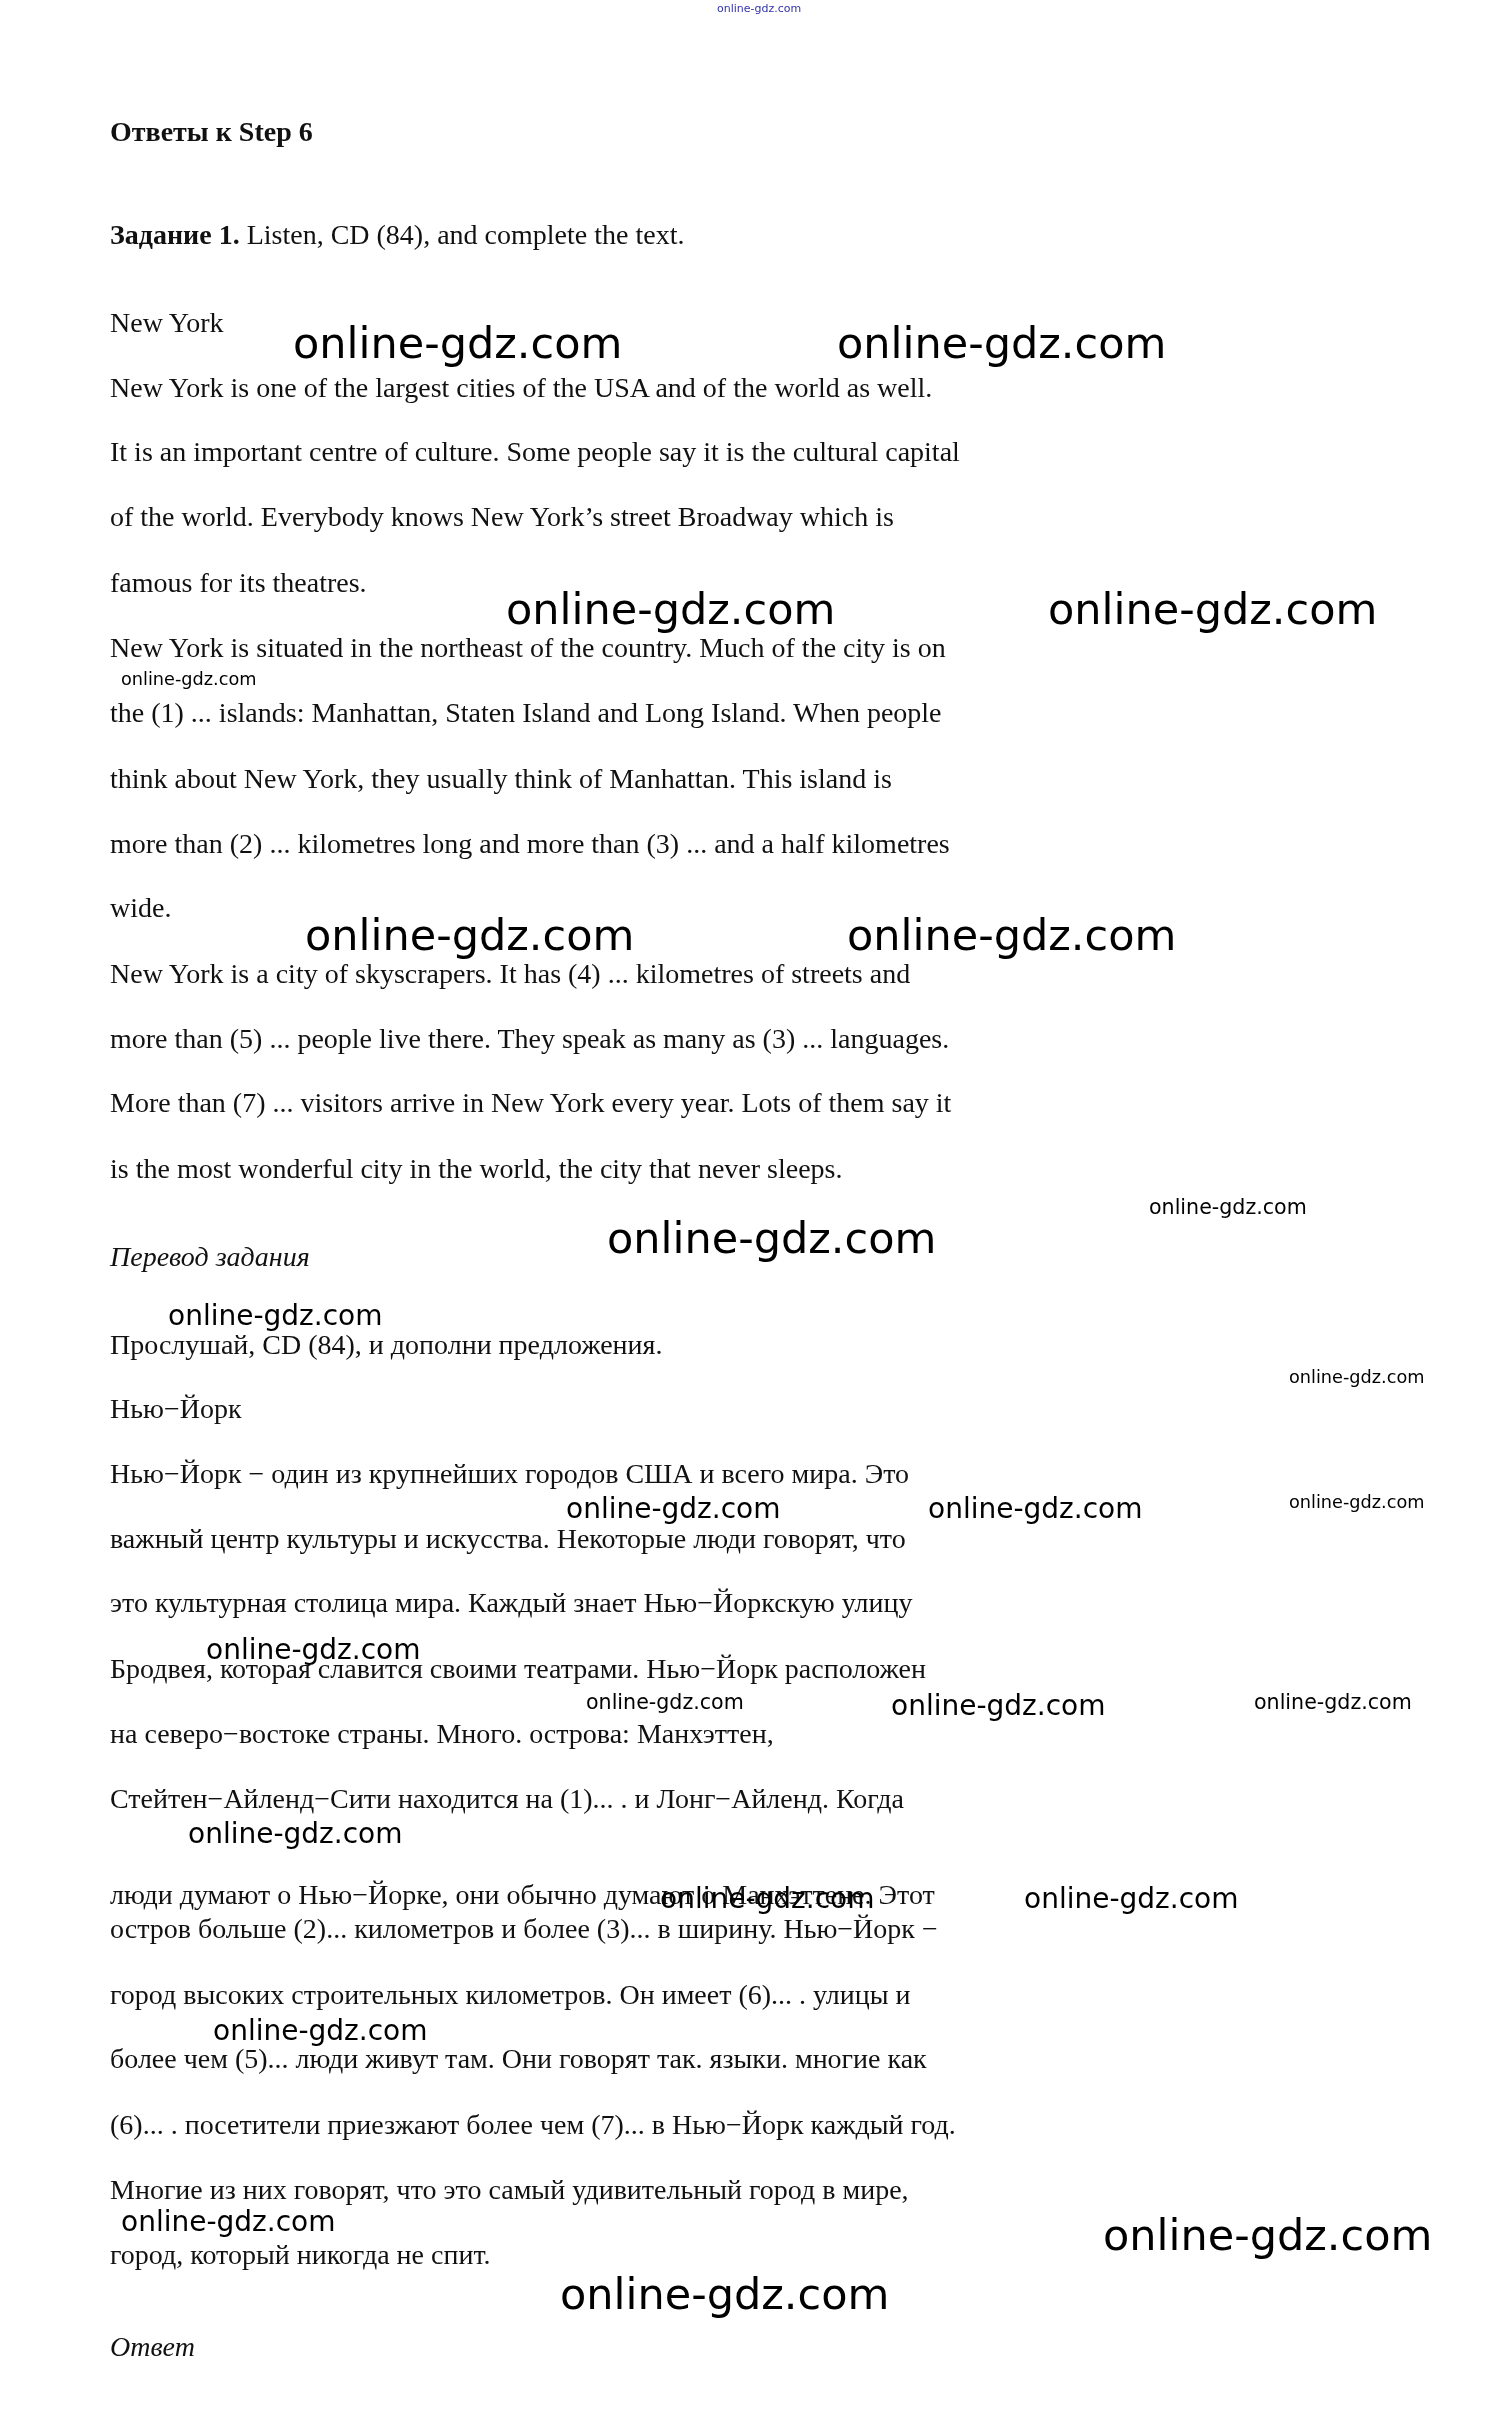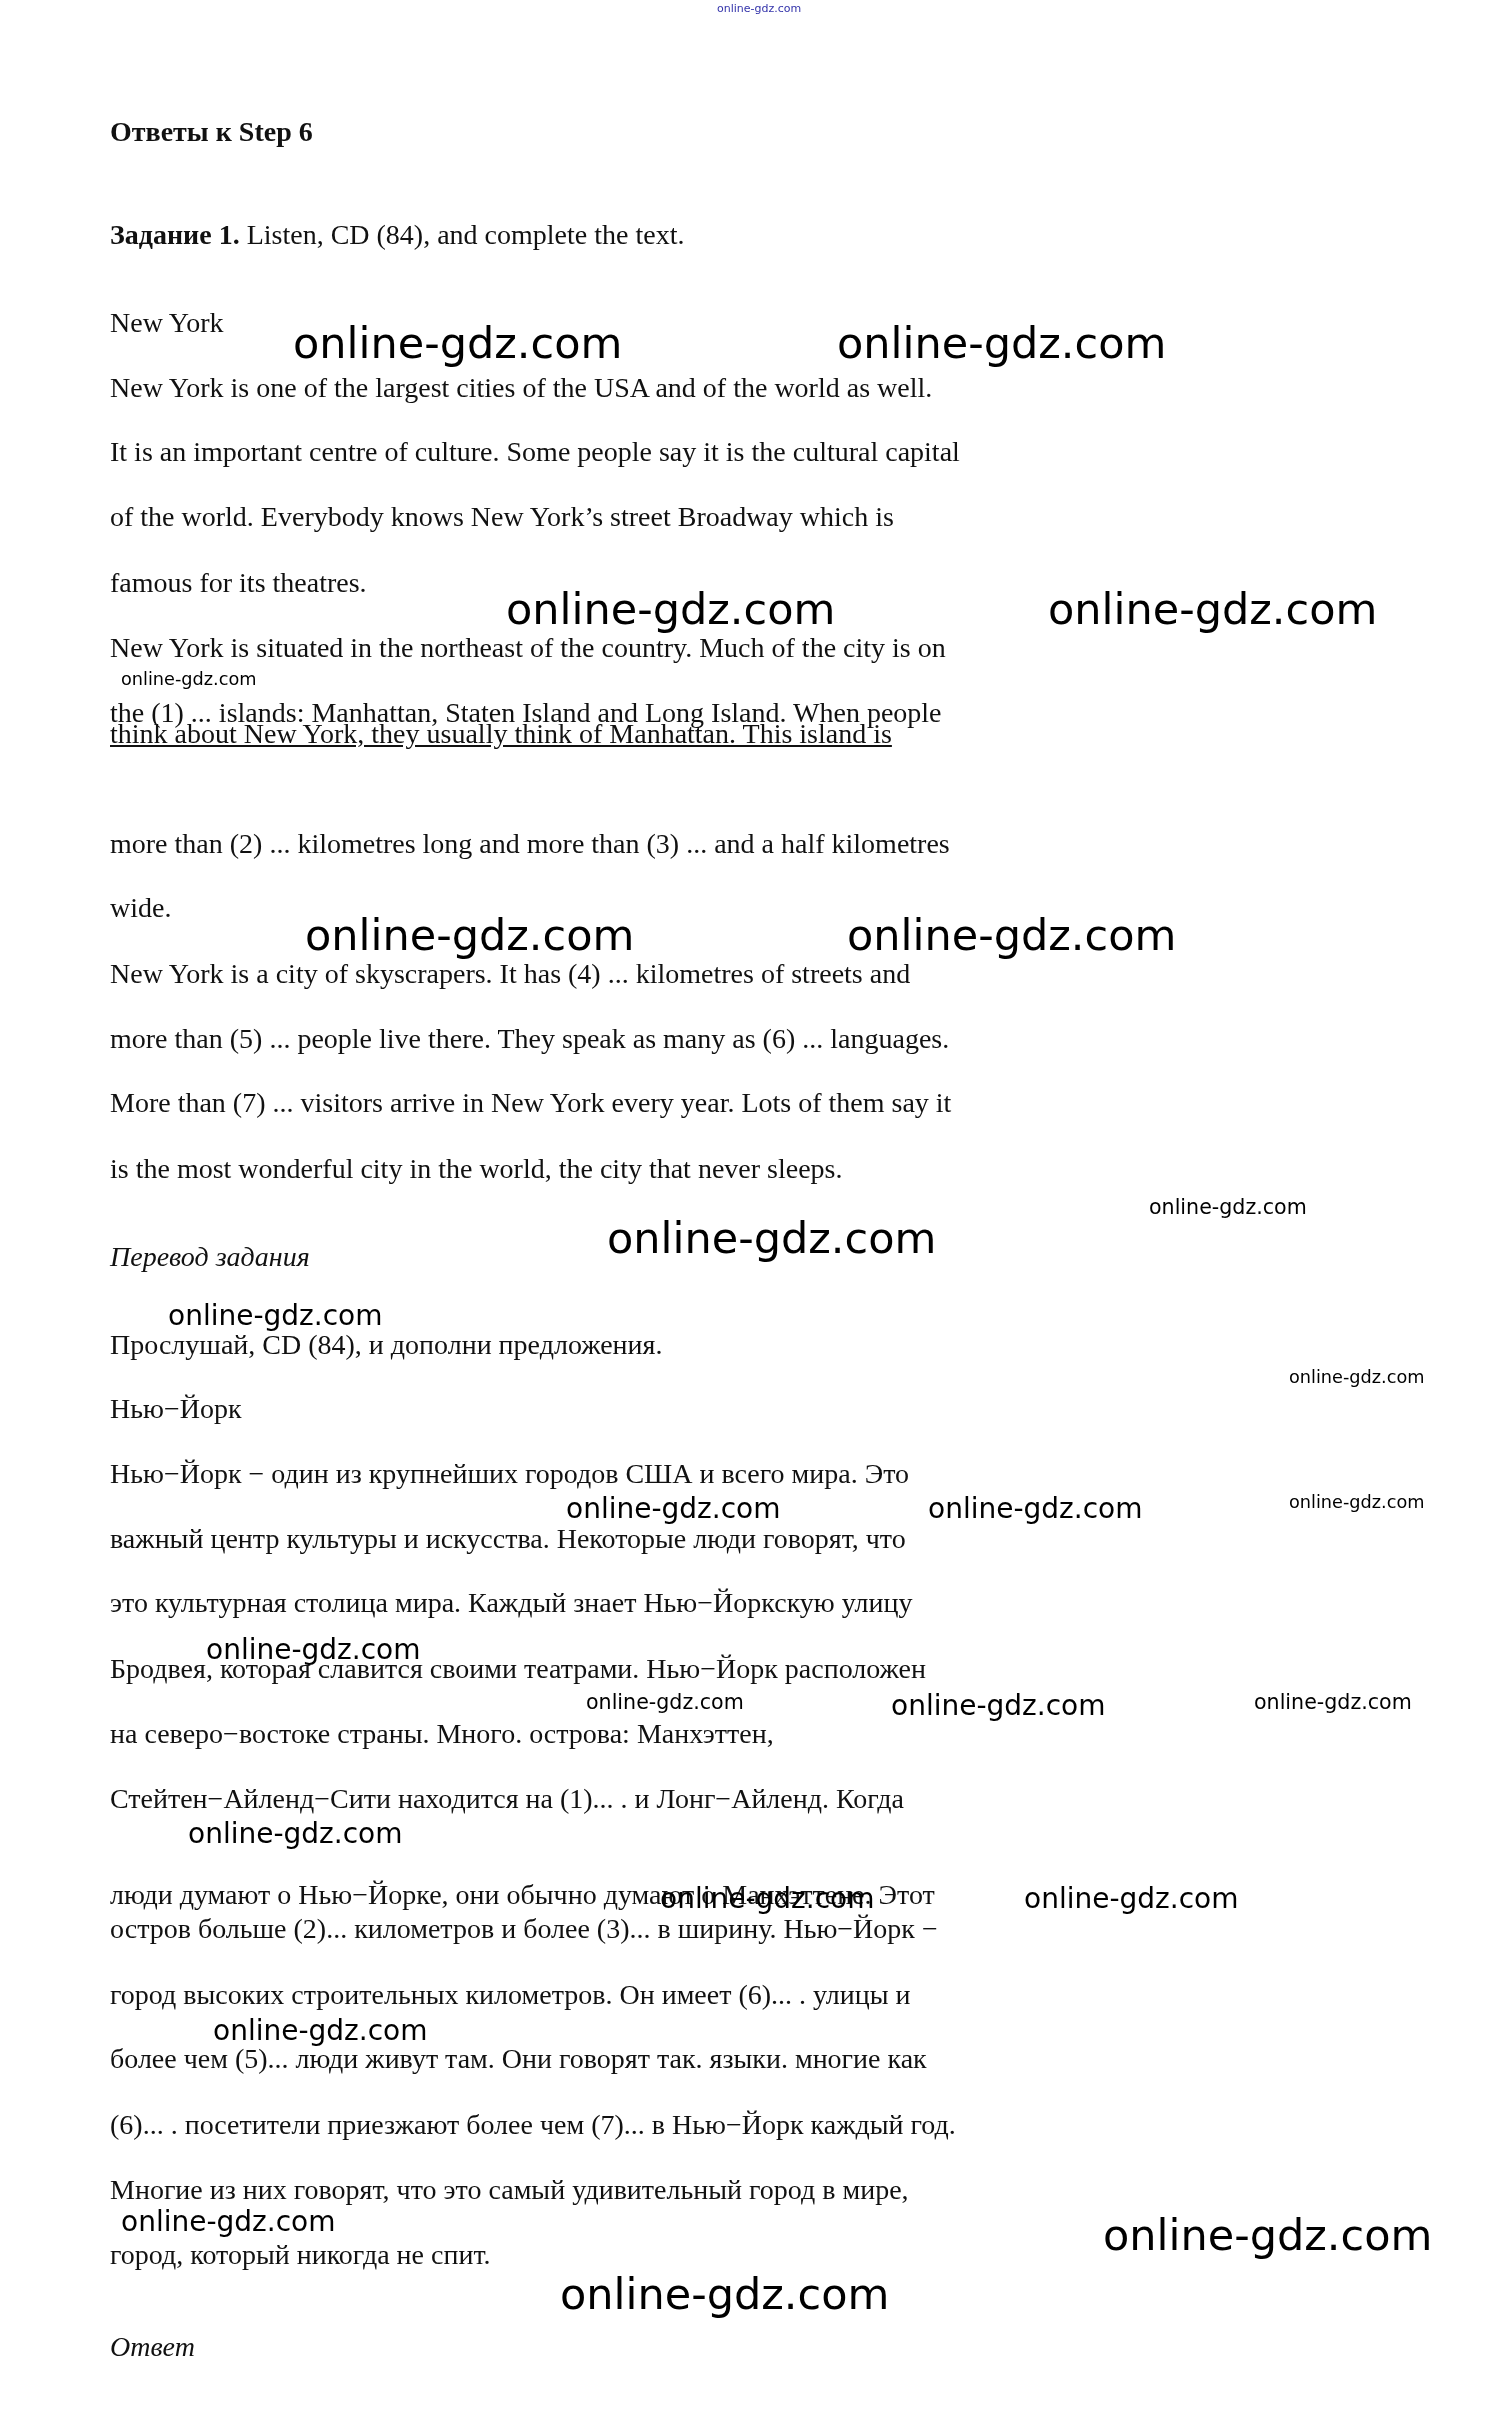--- a/index.html
+++ b/index.html
@@ -37,25 +37,25 @@
 </div>
 
 <div>
   <div class="line" style="top:309px;">New York</div>
   <div class="line" style="top:374px;">New York is one of the largest cities of the USA and of the world as well.</div>
   <div class="line" style="top:438px;">It is an important centre of culture. Some people say it is the cultural capital</div>
   <div class="line" style="top:503px;">of the world. Everybody knows New York’s street Broadway which is</div>
   <div class="line" style="top:569px;">famous for its theatres.</div>
   <div class="line" style="top:634px;">New York is situated in the northeast of the country. Much of the city is on</div>
   <div class="line" style="top:699px;">the (1) ... islands: Manhattan, Staten Island and Long Island. When people</div>
-  <div class="line" style="top:720px;text-decoration:underline;">think about New York, they usually think of Manhattan. This island is</div>
+  <div class="line" style="top:765px;">think about New York, they usually think of Manhattan. This island is</div>
   <div class="line" style="top:830px;">more than (2) ... kilometres long and more than (3) ... and a half kilometres</div>
   <div class="line" style="top:894px;">wide.</div>
   <div class="line" style="top:960px;">New York is a city of skyscrapers. It has (4) ... kilometres of streets and</div>
-  <div class="line" style="top:1025px;">more than (5) ... people live there. They speak as many as (6) ... languages.</div>
+  <div class="line" style="top:1025px;">more than (5) ... people live there. They speak as many as (3) ... languages.</div>
   <div class="line" style="top:1089px;">More than (7) ... visitors arrive in New York every year. Lots of them say it</div>
   <div class="line" style="top:1155px;">is the most wonderful city in the world, the city that never sleeps.</div>
 </div>
 
 <div class="line italic" style="top:1243px;">Перевод задания</div>
 <div>
   <div class="line" style="top:1331px;">Прослушай, CD (84), и дополни предложения.</div>
   <div class="line" style="top:1395px;">Нью−Йорк</div>
   <div class="line" style="top:1460px;">Нью−Йорк − один из крупнейших городов США и всего мира. Это</div>
   <div class="line" style="top:1525px;">важный центр культуры и искусства. Некоторые люди говорят, что</div>

